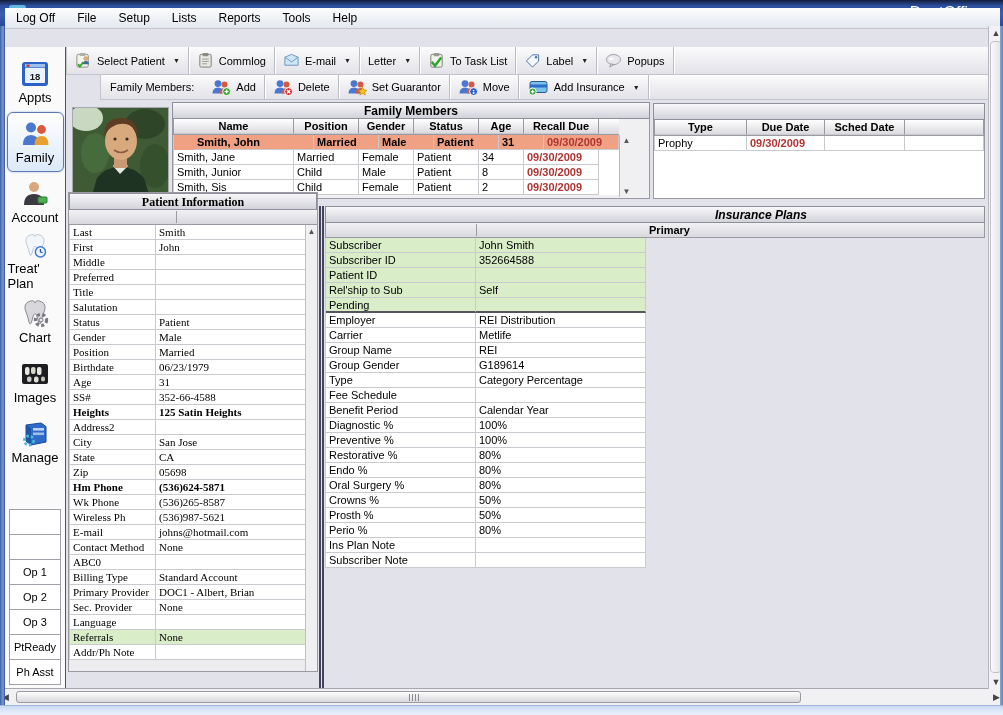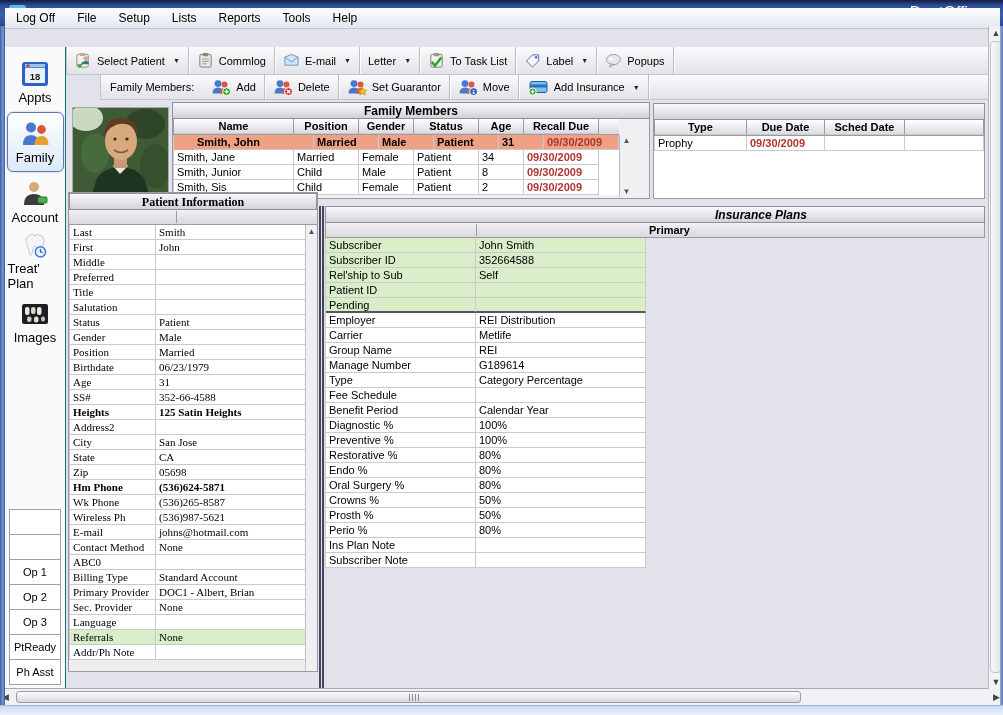--- a/index.html
+++ b/index.html
@@ -278,29 +278,47 @@
       <svg width="30" height="30" viewBox="0 0 30 30">
         <path d="M8 3 Q14 0 15 4 Q16 0 22 3 Q27 6 24 13 Q22 18 21 23 Q20 27 18.5 23 L16.5 16 Q15 13 13.5 16 L11.5 23 Q10 27 9 23 Q8 18 6 13 Q3 6 8 3 Z" fill="#f2f6fa" stroke="#b9c4ce"></path>
         <circle cx="21" cy="21" r="6.5" fill="#3d7bd6"></circle>
           <circle cx="21" cy="21" r="4.8" fill="#eaf2fc"></circle>
         <path d="M21 17.8 L21 21 L23.4 22" stroke="#2255aa" stroke-width="1.3" fill="none"></path>
       </svg>
       <div class="mod-label">Treat' Plan</div>
     </div>
     <div class="module">
       <svg width="30" height="30" viewBox="0 0 30 30">
+        <path d="M8 3 Q14 0 15 4 Q16 0 22 3 Q27 6 24 13 Q22 18 21 23 Q20 27 18.5 23 L16.5 16 Q15 13 13.5 16 L11.5 23 Q10 27 9 23 Q8 18 6 13 Q3 6 8 3 Z" fill="#d8d8dc" stroke="#8a8a92"></path>
+        <circle cx="21" cy="21" r="5.6" fill="none" stroke="#7a7a84" stroke-width="3.2" stroke-dasharray="3 2.4"></circle>
+        <circle cx="21" cy="21" r="2" fill="#e8e8ec" stroke="#7a7a84"></circle>
+      </svg>
+      <div class="mod-label">Chart</div>
+    </div>
+    <div class="module">
+      <svg width="30" height="30" viewBox="0 0 30 30">
         <rect x="2" y="5" width="26" height="20" rx="2" fill="#1e1e22"></rect>
         <rect x="5" y="8" width="4.5" height="8" rx="2" fill="#e8e8de"></rect>
         <rect x="11" y="8" width="4.5" height="7" rx="2" fill="#d8d8cc"></rect>
         <rect x="17" y="8" width="4.5" height="8" rx="2" fill="#e8e8de"></rect>
         <rect x="7" y="17.5" width="4.5" height="5.5" rx="2" fill="#cccccc"></rect>
         <rect x="14" y="17.5" width="4.5" height="6" rx="2" fill="#e0e0d4"></rect>
         <rect x="21" y="17.5" width="4" height="5" rx="2" fill="#c4c4b8"></rect>
       </svg>
       <div class="mod-label">Images</div>
+    </div>
+    <div class="module">
+      <svg width="30" height="30" viewBox="0 0 30 30">
+        <path d="M6 6 L21 4 L26 7.5 L26 23 L11 26 L6 22 Z" fill="#2e6bc8" stroke="#1c4a96"></path>
+        <path d="M6 6 L11 9.5 L11 26 L6 22 Z" fill="#1f54a8"></path>
+        <rect x="13" y="9" width="11" height="2.6" fill="#bbd4f2"></rect>
+        <rect x="13" y="13.5" width="11" height="2.6" fill="#9cc0ea"></rect>
+        <circle cx="9" cy="21.5" r="4.6" fill="none" stroke="#49b8d8" stroke-width="2.8" stroke-dasharray="2.6 2"></circle>
+      </svg>
+      <div class="mod-label">Manage</div>
     </div>
     <div class="ops">
 
     <div class="op-cell"></div>
         <div class="op-cell"></div>
         <div class="op-cell">Op 1</div>
         <div class="op-cell">Op 2</div>
         <div class="op-cell">Op 3</div>
         <div class="op-cell">PtReady</div>
         <div class="op-cell">Ph Asst</div>
@@ -571,27 +589,27 @@
           <span class="cell ins-label">Subscriber</span>
           <span class="cell ins-value">John Smith</span>
         </div>
 
         <div class="row green">
           <span class="cell ins-label">Subscriber ID</span>
           <span class="cell ins-value">352664588</span>
         </div>
 
         <div class="row green">
+          <span class="cell ins-label">Patient ID</span>
+          <span class="cell ins-value"></span>
+        </div>
+
+        <div class="row green">
           <span class="cell ins-label">Rel'ship to Sub</span>
           <span class="cell ins-value">Self</span>
-        </div>
-
-        <div class="row green">
-          <span class="cell ins-label">Patient ID</span>
-          <span class="cell ins-value"></span>
         </div>
 
         <div class="row green divider">
           <span class="cell ins-label">Pending</span>
           <span class="cell ins-value"></span>
         </div>
 
         <div class="row">
           <span class="cell ins-label">Employer</span>
           <span class="cell ins-value">REI Distribution</span>
@@ -601,21 +619,21 @@
           <span class="cell ins-label">Carrier</span>
           <span class="cell ins-value">Metlife</span>
         </div>
 
         <div class="row">
           <span class="cell ins-label">Group Name</span>
           <span class="cell ins-value">REI</span>
         </div>
 
         <div class="row">
-          <span class="cell ins-label">Manage Number</span>
+          <span class="cell ins-label">Group Gender</span>
           <span class="cell ins-value">G189614</span>
         </div>
 
         <div class="row">
           <span class="cell ins-label">Type</span>
           <span class="cell ins-value">Category Percentage</span>
         </div>
 
         <div class="row">
           <span class="cell ins-label">Fee Schedule</span>

